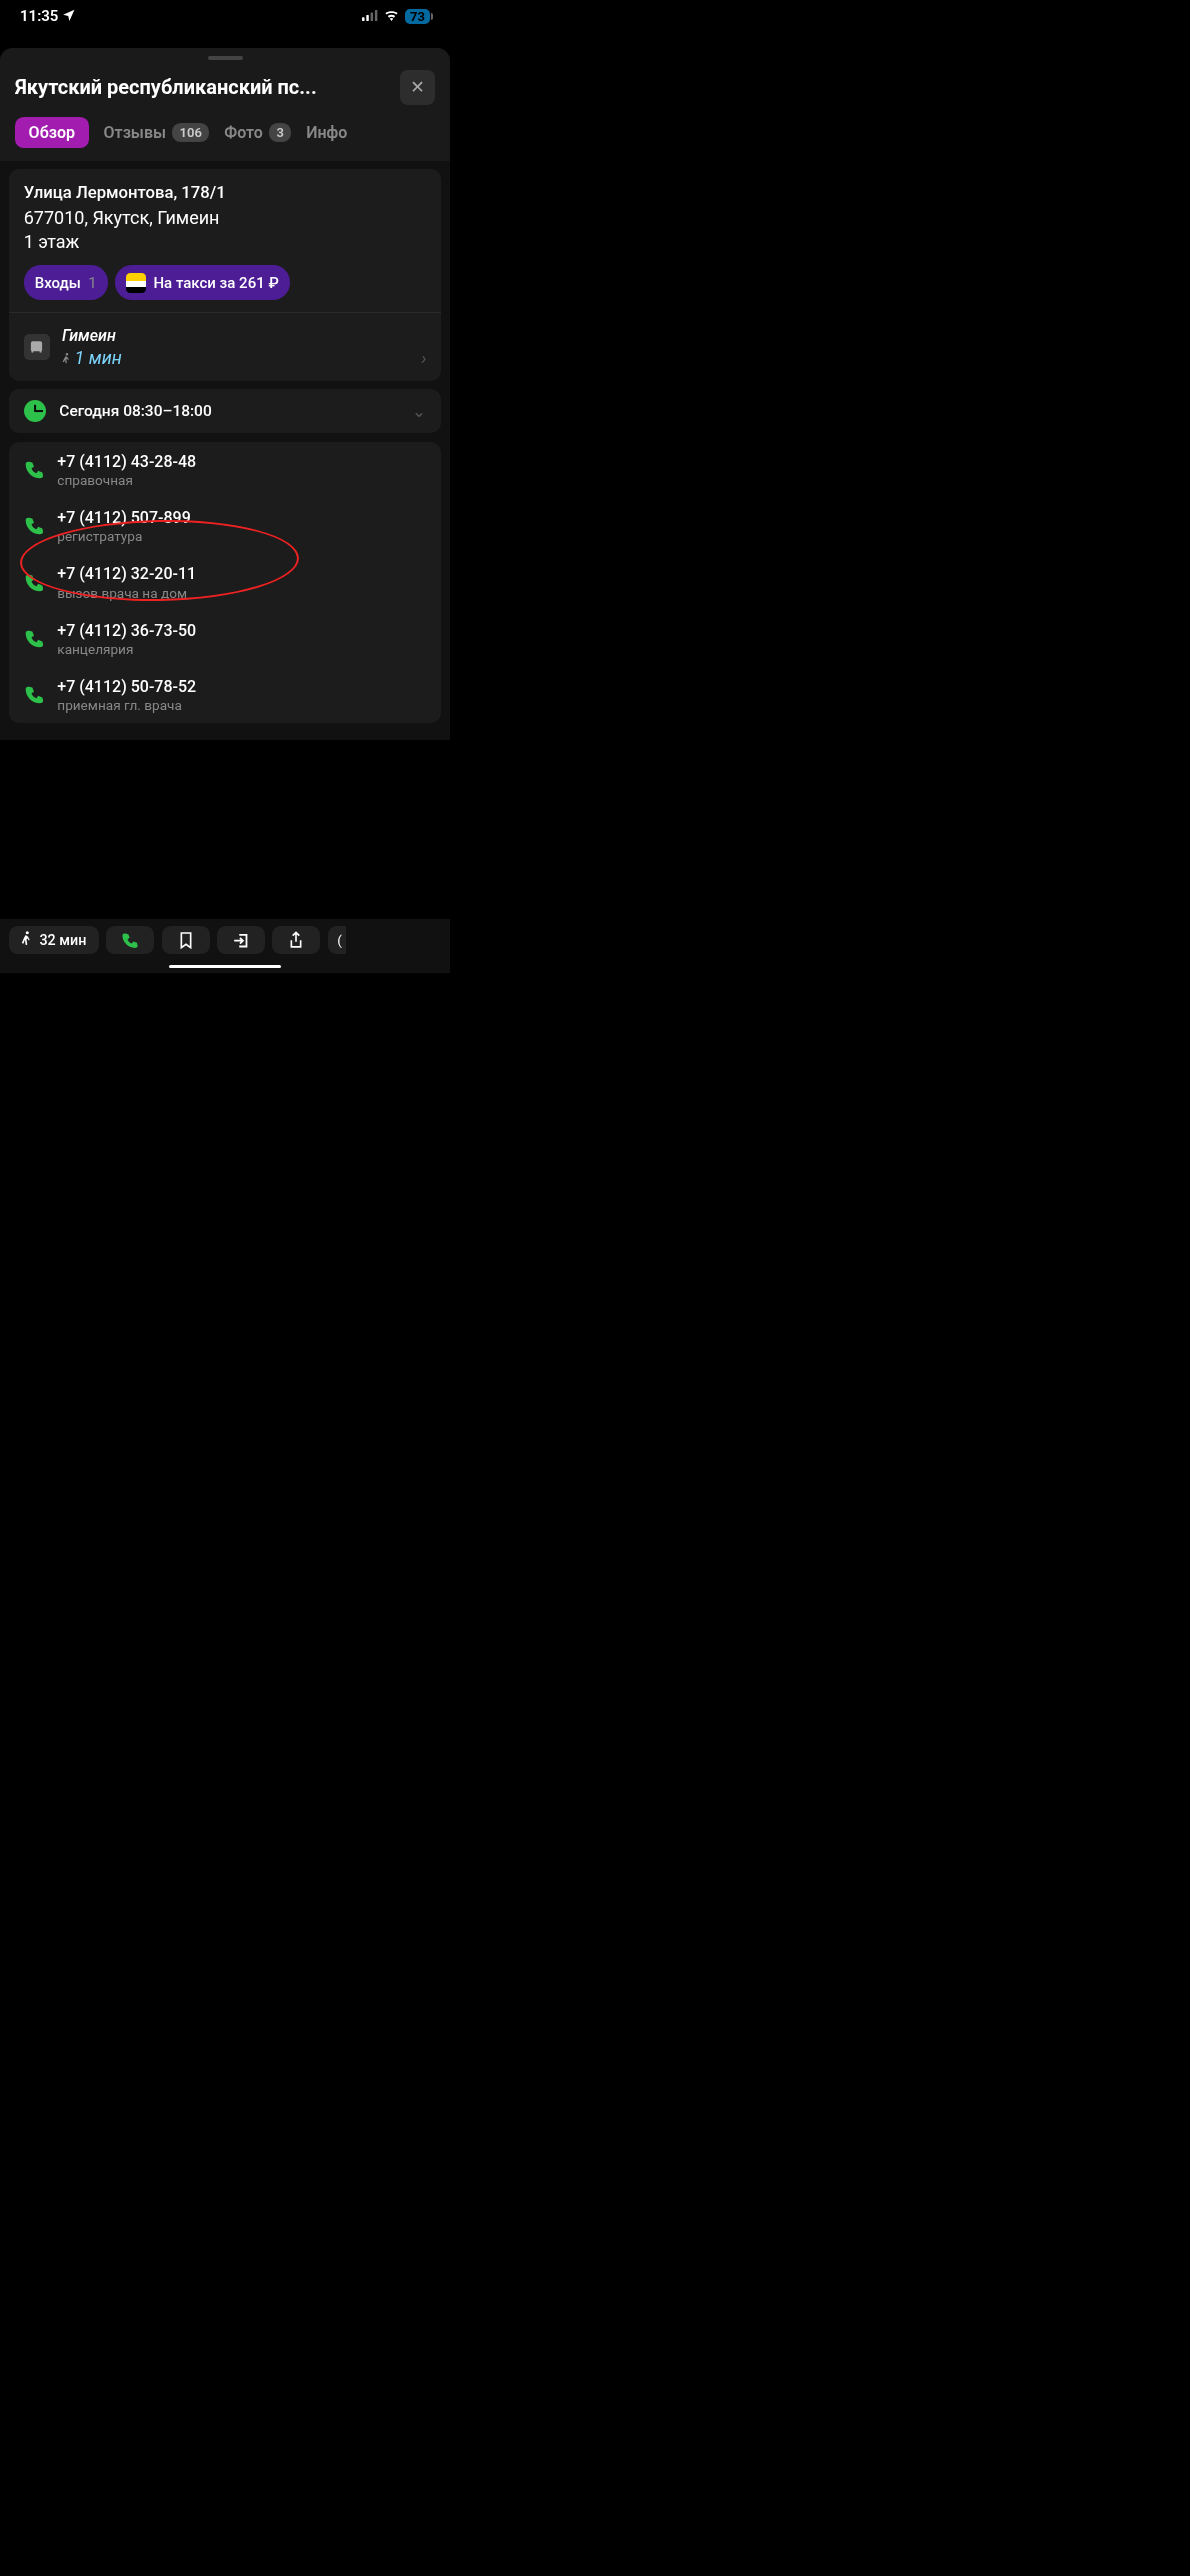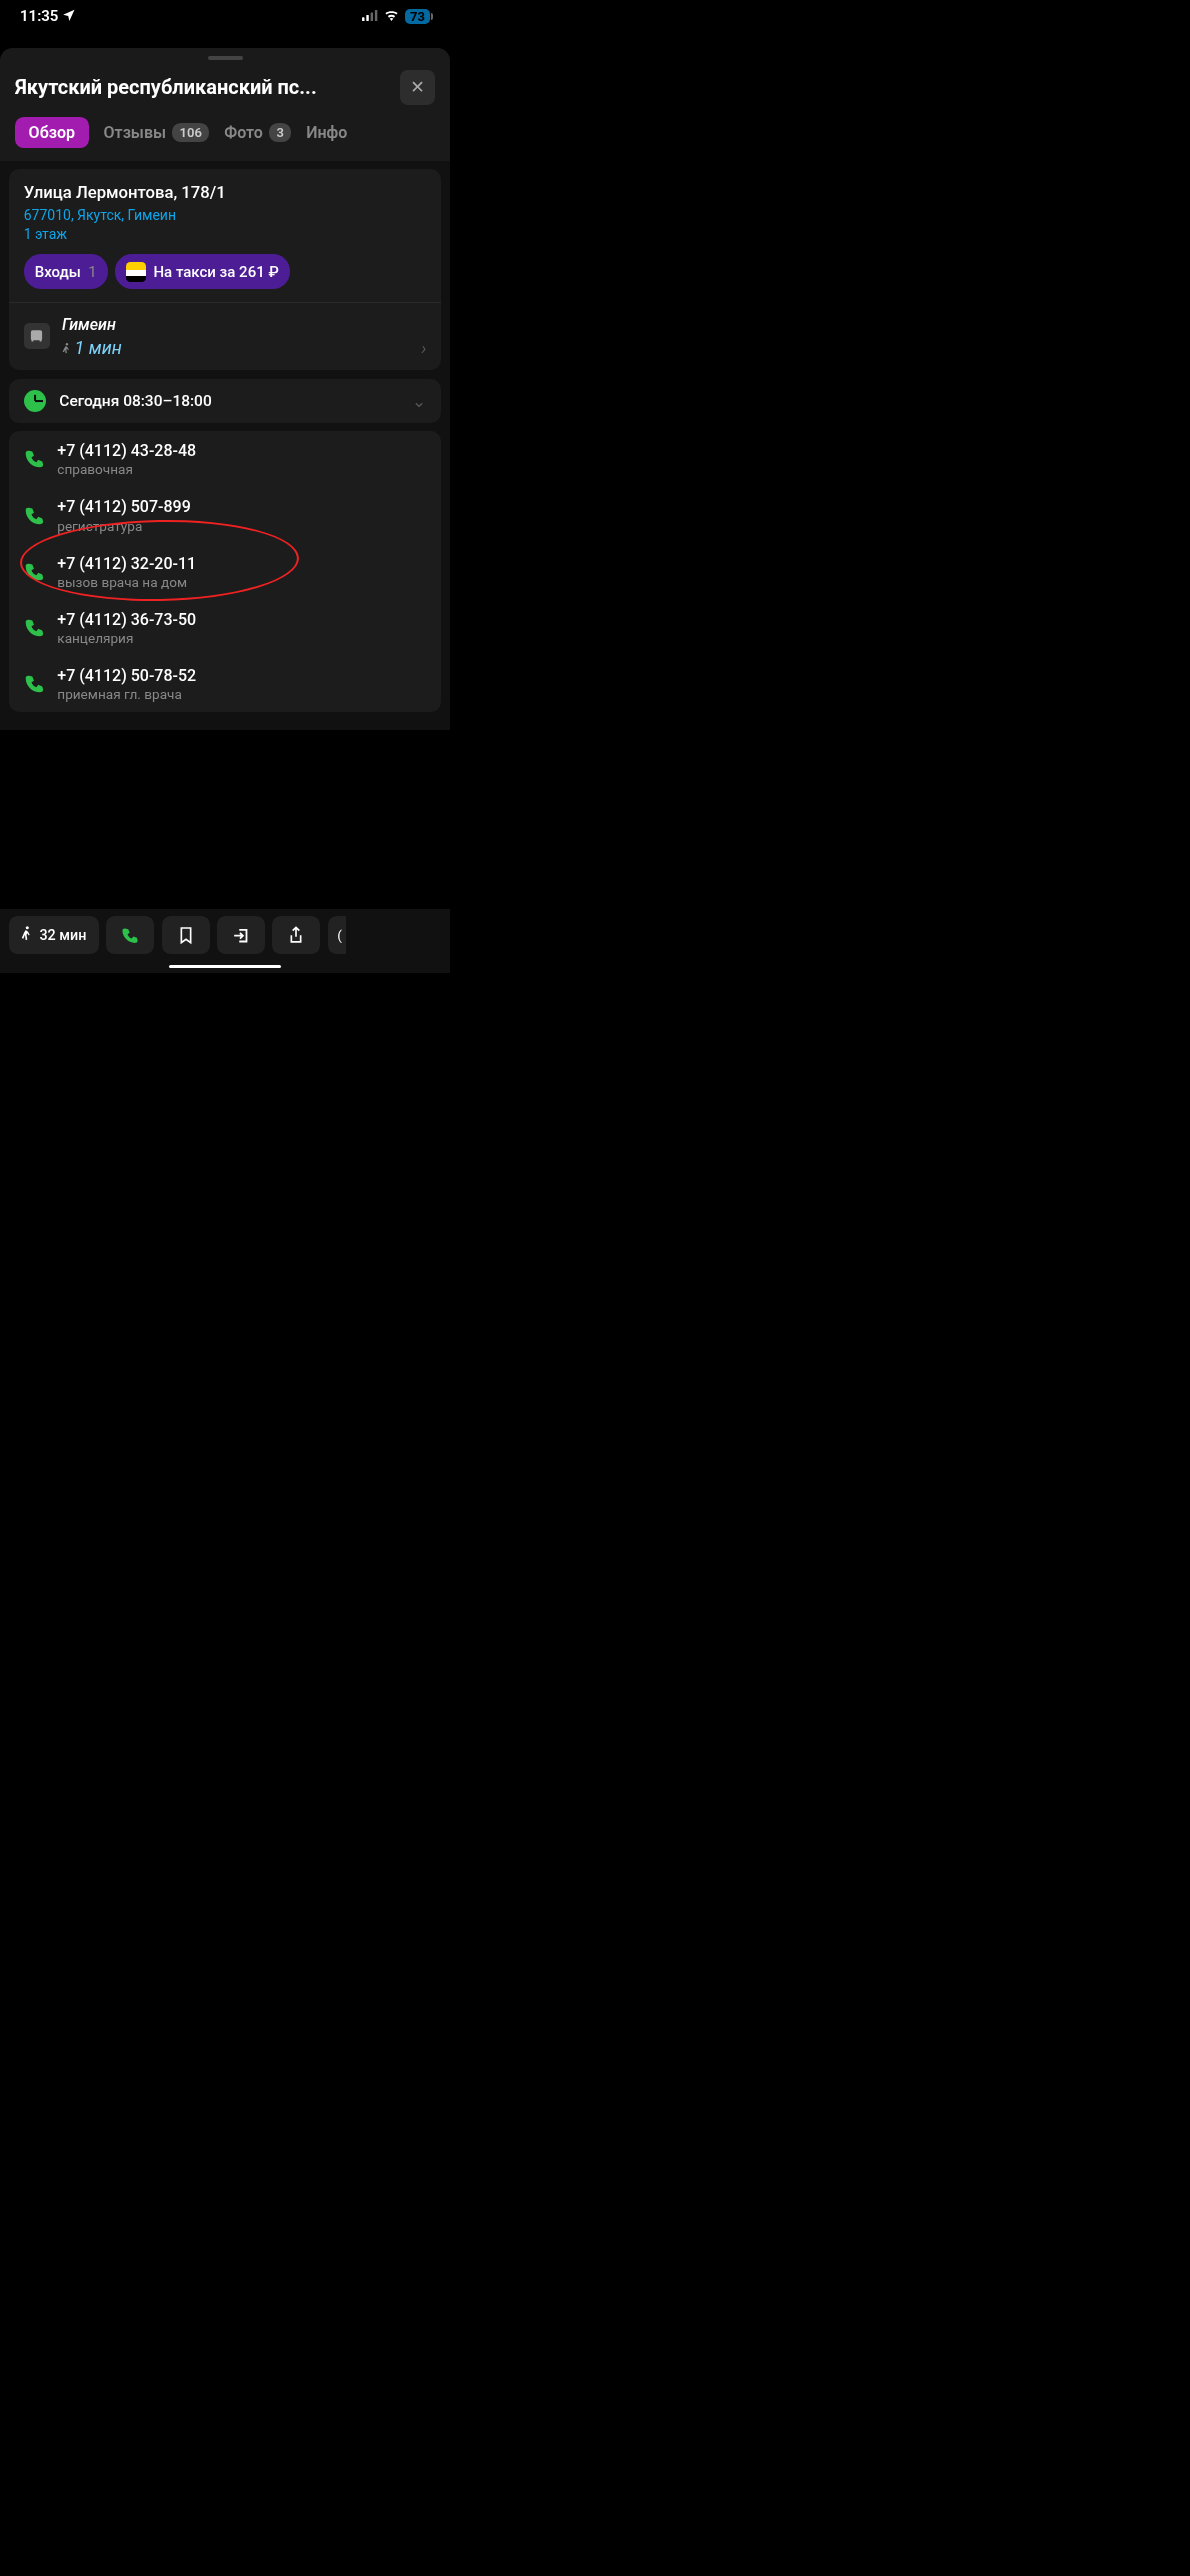--- a/index.html
+++ b/index.html
@@ -113,21 +113,21 @@
     font-weight: 600;
   }
   .content { padding: 8.7px; background: #111; }
   .card {
     background: #1c1c1c;
     border-radius: 10px;
     margin-bottom: 8.7px;
   }
   .addr-block { padding: 13.6px 15px 11px; }
   .addr-main { font-size: 16.7px; font-weight: 500; margin-bottom: 3.7px; }
-  .addr-sub { font-size: 14px; color: #0ea5e9; line-height: 1.35; }
+  .addr-sub { font-size: 18px; color: #ffffff; line-height: 1.35; }
   .addr-actions { display: flex; gap: 7.4px; padding: 0 15px 12.4px; }
   .chip {
     background: #4c1d95;
     border-radius: 17px;
     padding: 7.4px 11px;
     font-size: 15px;
     font-weight: 500;
     display: flex;
     align-items: center;
     gap: 7.4px;
@@ -208,21 +208,21 @@
     left: 0; right: 0;
     background: #111;
     padding: 7.4px 8.7px 18.6px;
     display: flex;
     gap: 7.4px;
     align-items: center;
   }
   .bb-item {
     background: #222;
     border-radius: 8.7px;
-    height: 38px;
+    height: 28px;
     display: flex;
     align-items: center;
     justify-content: center;
     cursor: pointer;
   }
   .bb-walk { padding: 0 12.4px; gap: 7.4px; font-size: 14.3px; font-weight: 500; }
   .bb-icon { width: 48px; font-size: 17.4px; }
   .home-ind {
     position: absolute;
     bottom: 5px;

